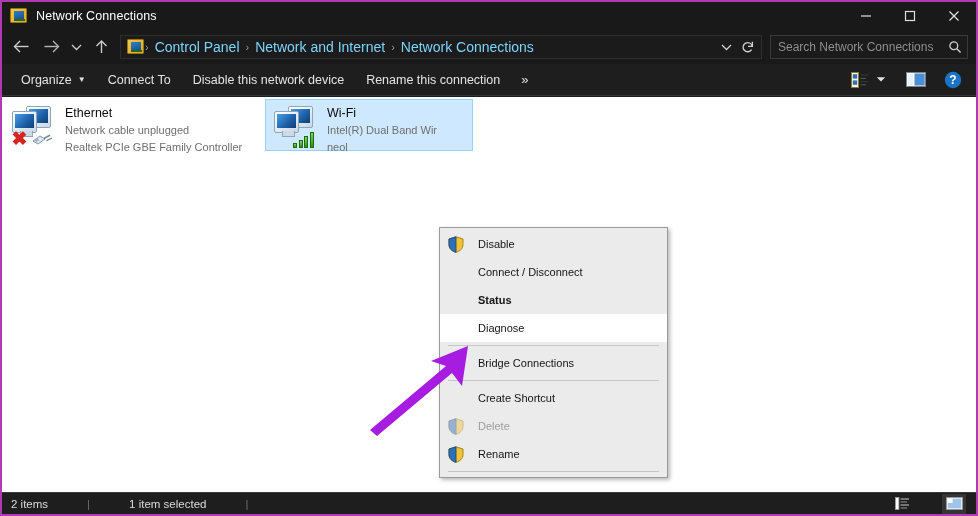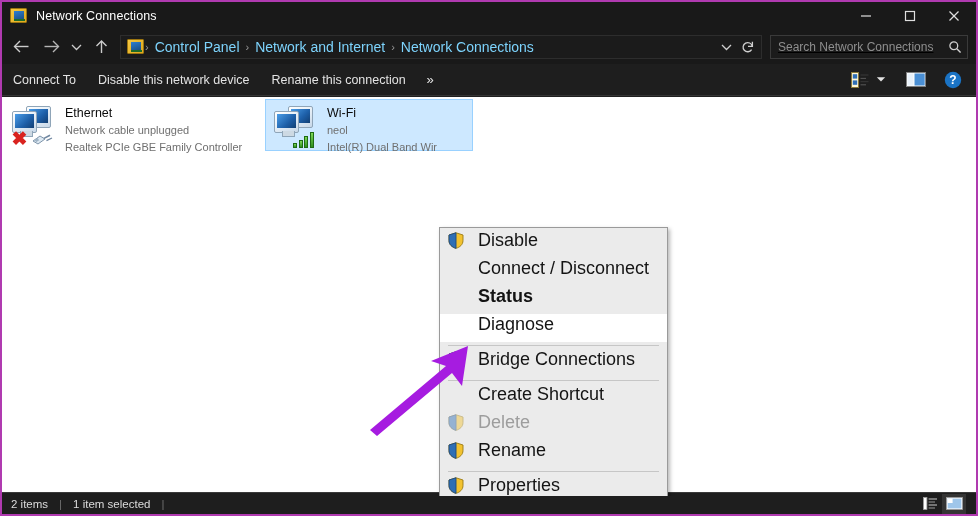--- a/index.html
+++ b/index.html
@@ -138,21 +138,20 @@
   }
 
   #searchbox {
     margin-left: 8px;
     margin-right: 8px;
     width: 198px; height: 24px;
     border: 1px solid #3a3a3a;
     background: #1b1b1b;
     display: flex; align-items: center;
     flex: none;
-    text-decoration: underline;
   }
   #searchbox input {
     flex: 1 1 auto;
     height: 22px;
     border: 0; outline: 0;
     background: transparent;
     color: #cfcfcf;
     font-size: 12px;
     font-family: "Liberation Sans", sans-serif;
     padding: 0 4px 0 7px;
@@ -309,24 +308,24 @@
     width: 229px;
     background: #ebebeb;
     border: 1px solid #9a9a9a;
     box-shadow: 2px 2px 4px rgba(0,0,0,.28);
     padding: 2px 0;
     z-index: 20;
   }
   .mi {
     height: 28px;
     display: flex;
-    align-items: flex-start;
+    align-items: center;
     padding-left: 8px;
     color: #141414;
-    font-size: 18px;
+    font-size: 11px;
     white-space: nowrap;
   }
   .mi.hovered { background: #ffffff; }
   .mi.bold { font-weight: bold; }
   .mi.disabled { color: #9d9d9d; }
   .mi .ico-slot {
     width: 26px; height: 20px;
     flex: none;
     display: flex; align-items: center; justify-content: flex-start;
   }
@@ -350,20 +349,21 @@
 
   
   #statusbar {
     position: absolute;
     left: 0; bottom: 0;
     width: 974px; height: 22px;
     background: #1e1e1e;
     border-top: 1px solid #3a3a3a;
     display: flex;
     align-items: center;
+    gap: 28px;
   }
   .status-text {
     color: #dcdcdc;
     font-size: 11.5px;
     white-space: nowrap;
   }
   .status-text.first { margin-left: 9px; }
   .status-div {
     color: #6e6e6e;
     font-size: 11.5px;
@@ -463,20 +463,24 @@
       <span class="mag">
         <svg width="14" height="14" viewBox="0 0 14 14">
             <circle cx="5.8" cy="5.8" r="3.9" fill="none" stroke="#cfcfcf" stroke-width="1.3"></circle>
             <line x1="8.8" y1="8.8" x2="12.6" y2="12.6" stroke="#cfcfcf" stroke-width="1.4"></line>
           </svg>
       </span>
     </div>
   </div>
 
   <div id="commandbar">
+    <div class="cmd" style="margin-left:8px">
+      <span>Organize</span>
+      <span class="caret">▼</span>
+    </div>
     <div class="cmd">
       <span>Connect To</span>
     </div>
     <div class="cmd">
       <span>Disable this network device</span>
     </div>
     <div class="cmd">
       <span>Rename this connection</span>
     </div>
     <div class="cmd chev">»</div>
@@ -555,22 +559,22 @@
         </div>
         <div class="bars">
           <i></i>
             <i></i>
             <i></i>
             <i></i>
         </div>
       </div>
       <div class="conn-text">
         <div class="conn-name">Wi-Fi</div>
+        <div class="conn-sub">Intel(R) Dual Band Wir</div>
         <div class="conn-sub">neol</div>
-        <div class="conn-sub">Intel(R) Dual Band Wir</div>
       </div>
     </div>
 
     <div id="ctxmenu">
 
       <div class="mi">
         <span class="ico-slot">
           <svg class="shield" viewBox="0 0 16 17">
               <path d="M8 .8 L15 3 V8.5 C15 12.6 11.8 15.3 8 16.3 C4.2 15.3 1 12.6 1 8.5 V3 Z" fill="#f2c230" stroke="#9a7a12" stroke-width=".9"></path>
               <path d="M8 .8 L1 3 V8.5 C1 12.6 4.2 15.3 8 16.3 Z" fill="#2f6fb5" stroke="#1d4a7d" stroke-width=".9"></path>
@@ -628,29 +632,20 @@
           <svg class="shield" viewBox="0 0 16 17">
               <path d="M8 .8 L15 3 V8.5 C15 12.6 11.8 15.3 8 16.3 C4.2 15.3 1 12.6 1 8.5 V3 Z" fill="#f2c230" stroke="#9a7a12" stroke-width=".9"></path>
               <path d="M8 .8 L1 3 V8.5 C1 12.6 4.2 15.3 8 16.3 Z" fill="#2f6fb5" stroke="#1d4a7d" stroke-width=".9"></path>
             </svg>
         </span>
         <span class="mi-label">Rename</span>
       </div>
 
       <div class="msep"></div>
 
-      <div class="mi">
-        <span class="ico-slot">
-          <svg class="shield" viewBox="0 0 16 17">
-              <path d="M8 .8 L15 3 V8.5 C15 12.6 11.8 15.3 8 16.3 C4.2 15.3 1 12.6 1 8.5 V3 Z" fill="#f2c230" stroke="#9a7a12" stroke-width=".9"></path>
-              <path d="M8 .8 L1 3 V8.5 C1 12.6 4.2 15.3 8 16.3 Z" fill="#2f6fb5" stroke="#1d4a7d" stroke-width=".9"></path>
-            </svg>
-        </span>
-        <span class="mi-label">Properties</span>
-      </div>
     </div>
 
     <div id="arrow" style="top:245px;">
       <svg width="130" height="95" viewBox="0 0 130 95">
         <path d="M8 88 L84 24 L69 19 L106 4 L100 44 L90 31 L15 94 Z" fill="#a61ce0"></path>
       </svg>
     </div>
 
   </div>
 

